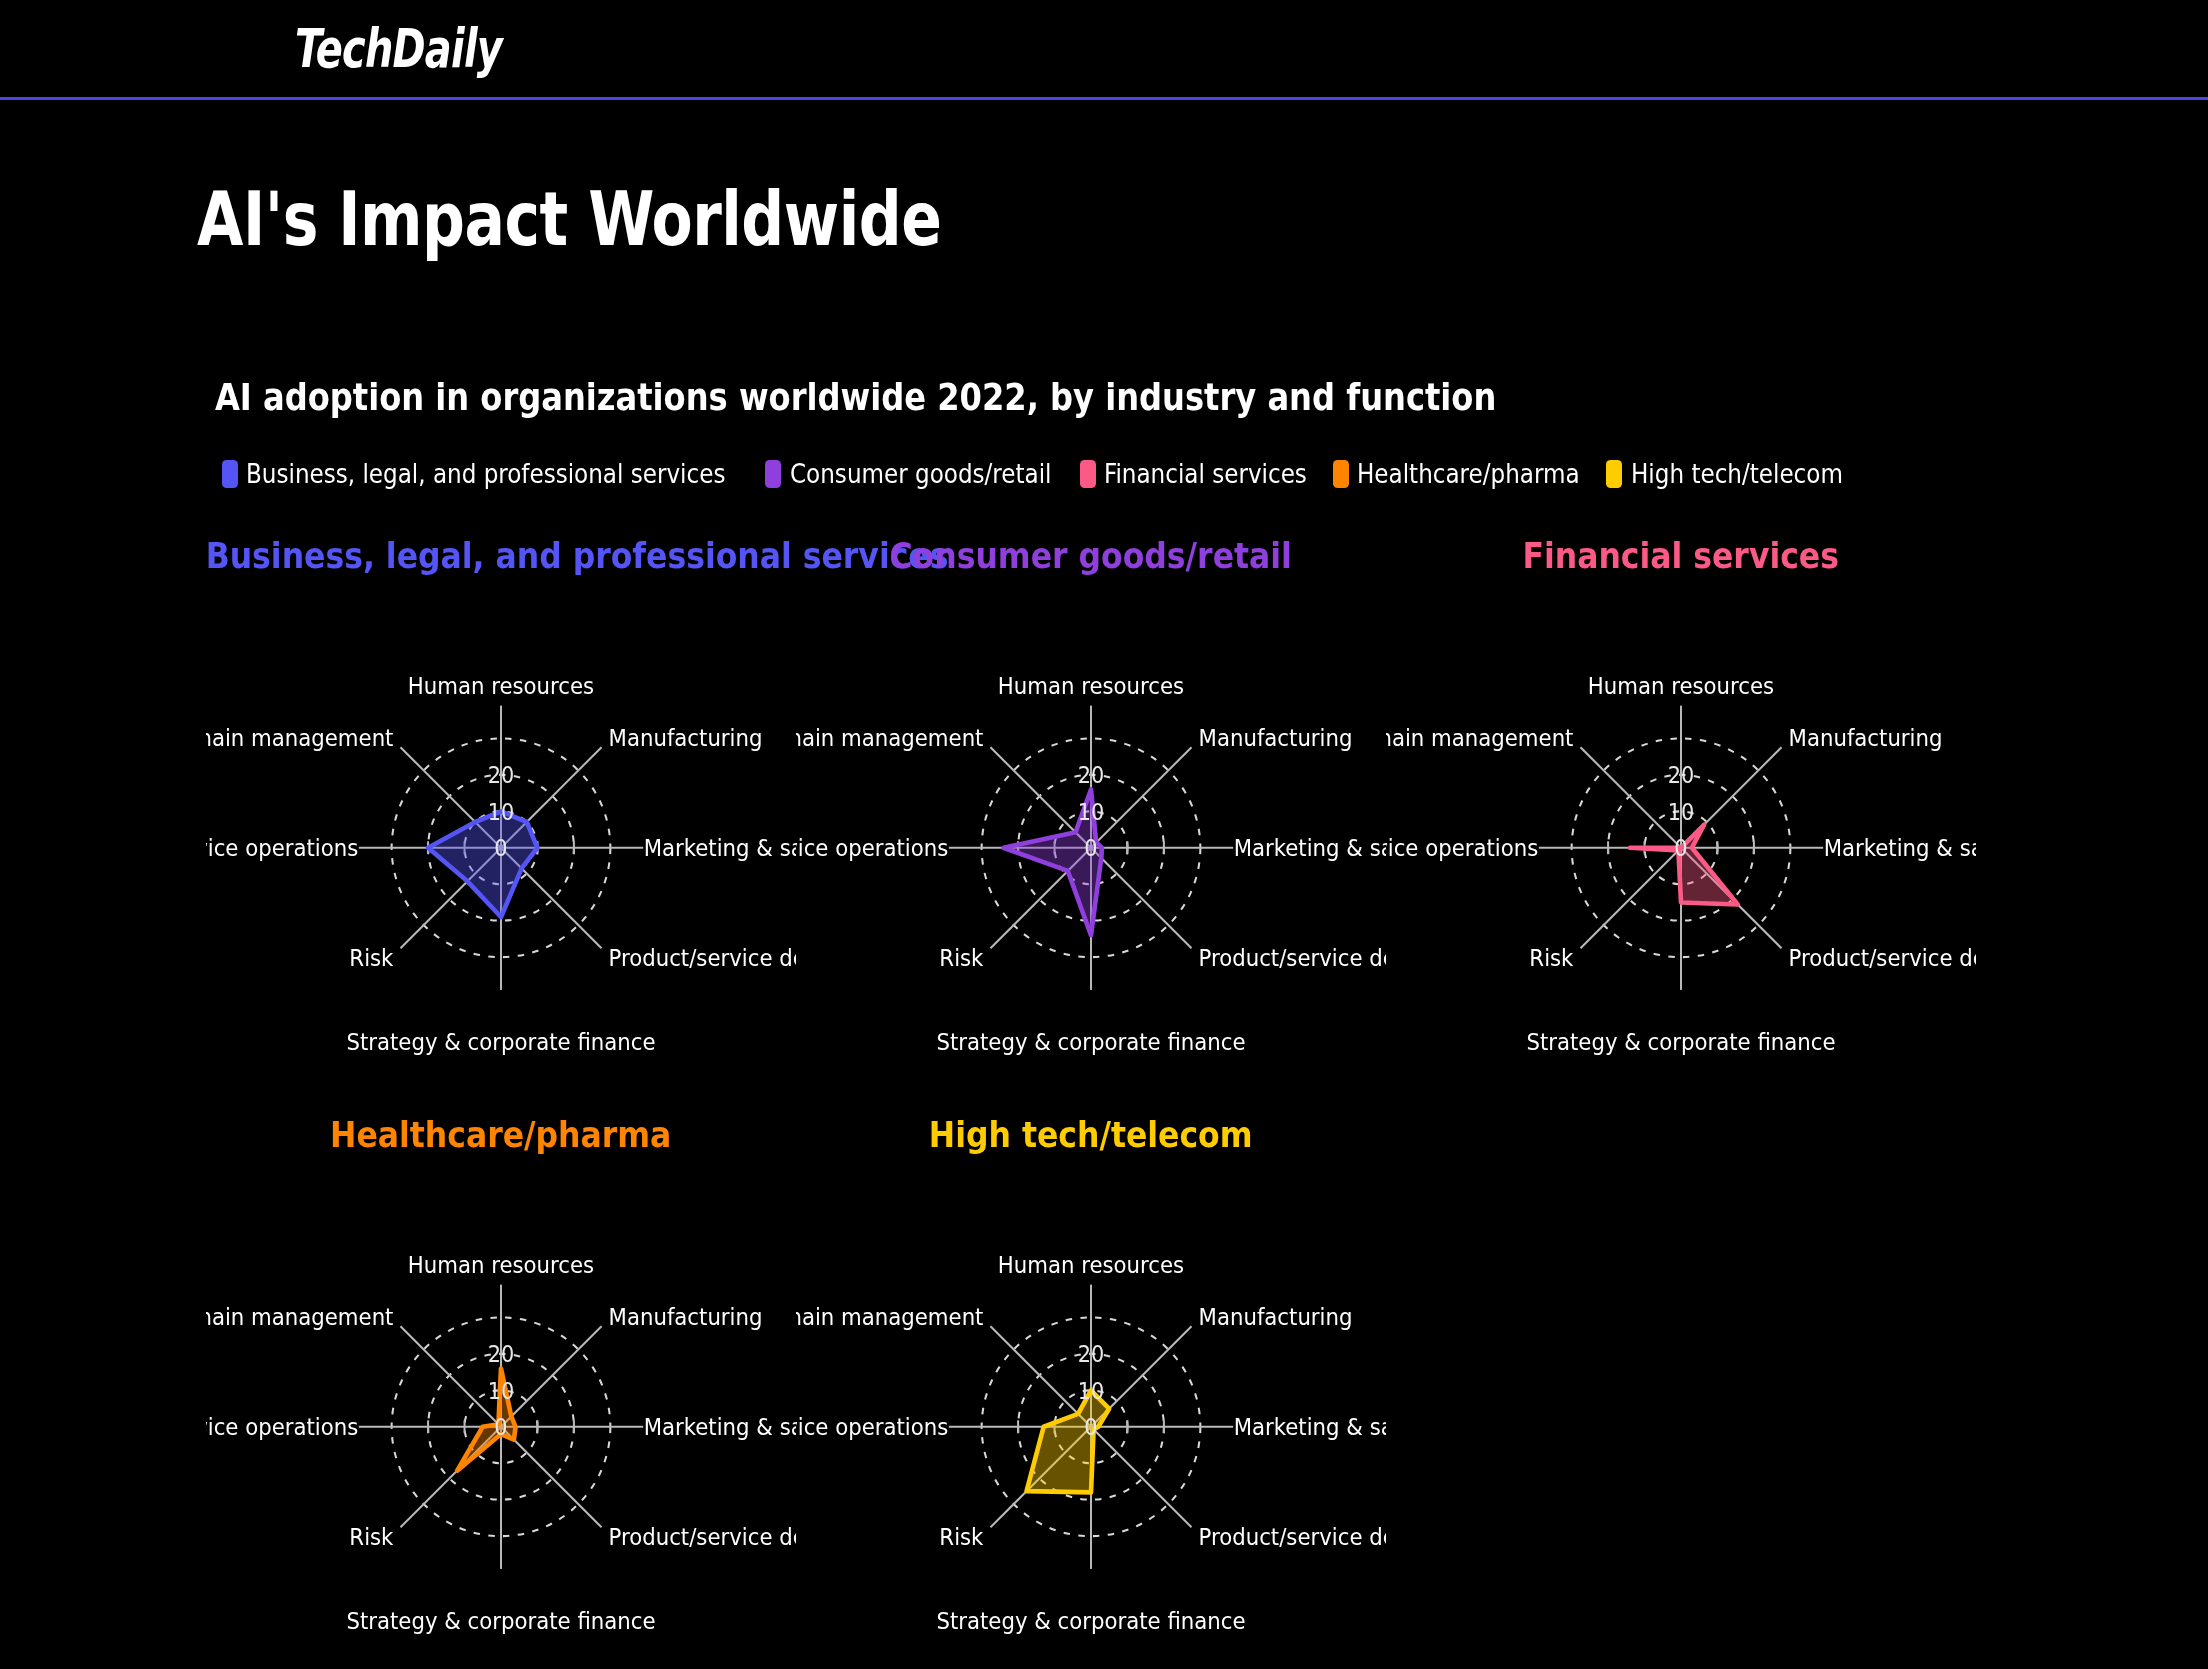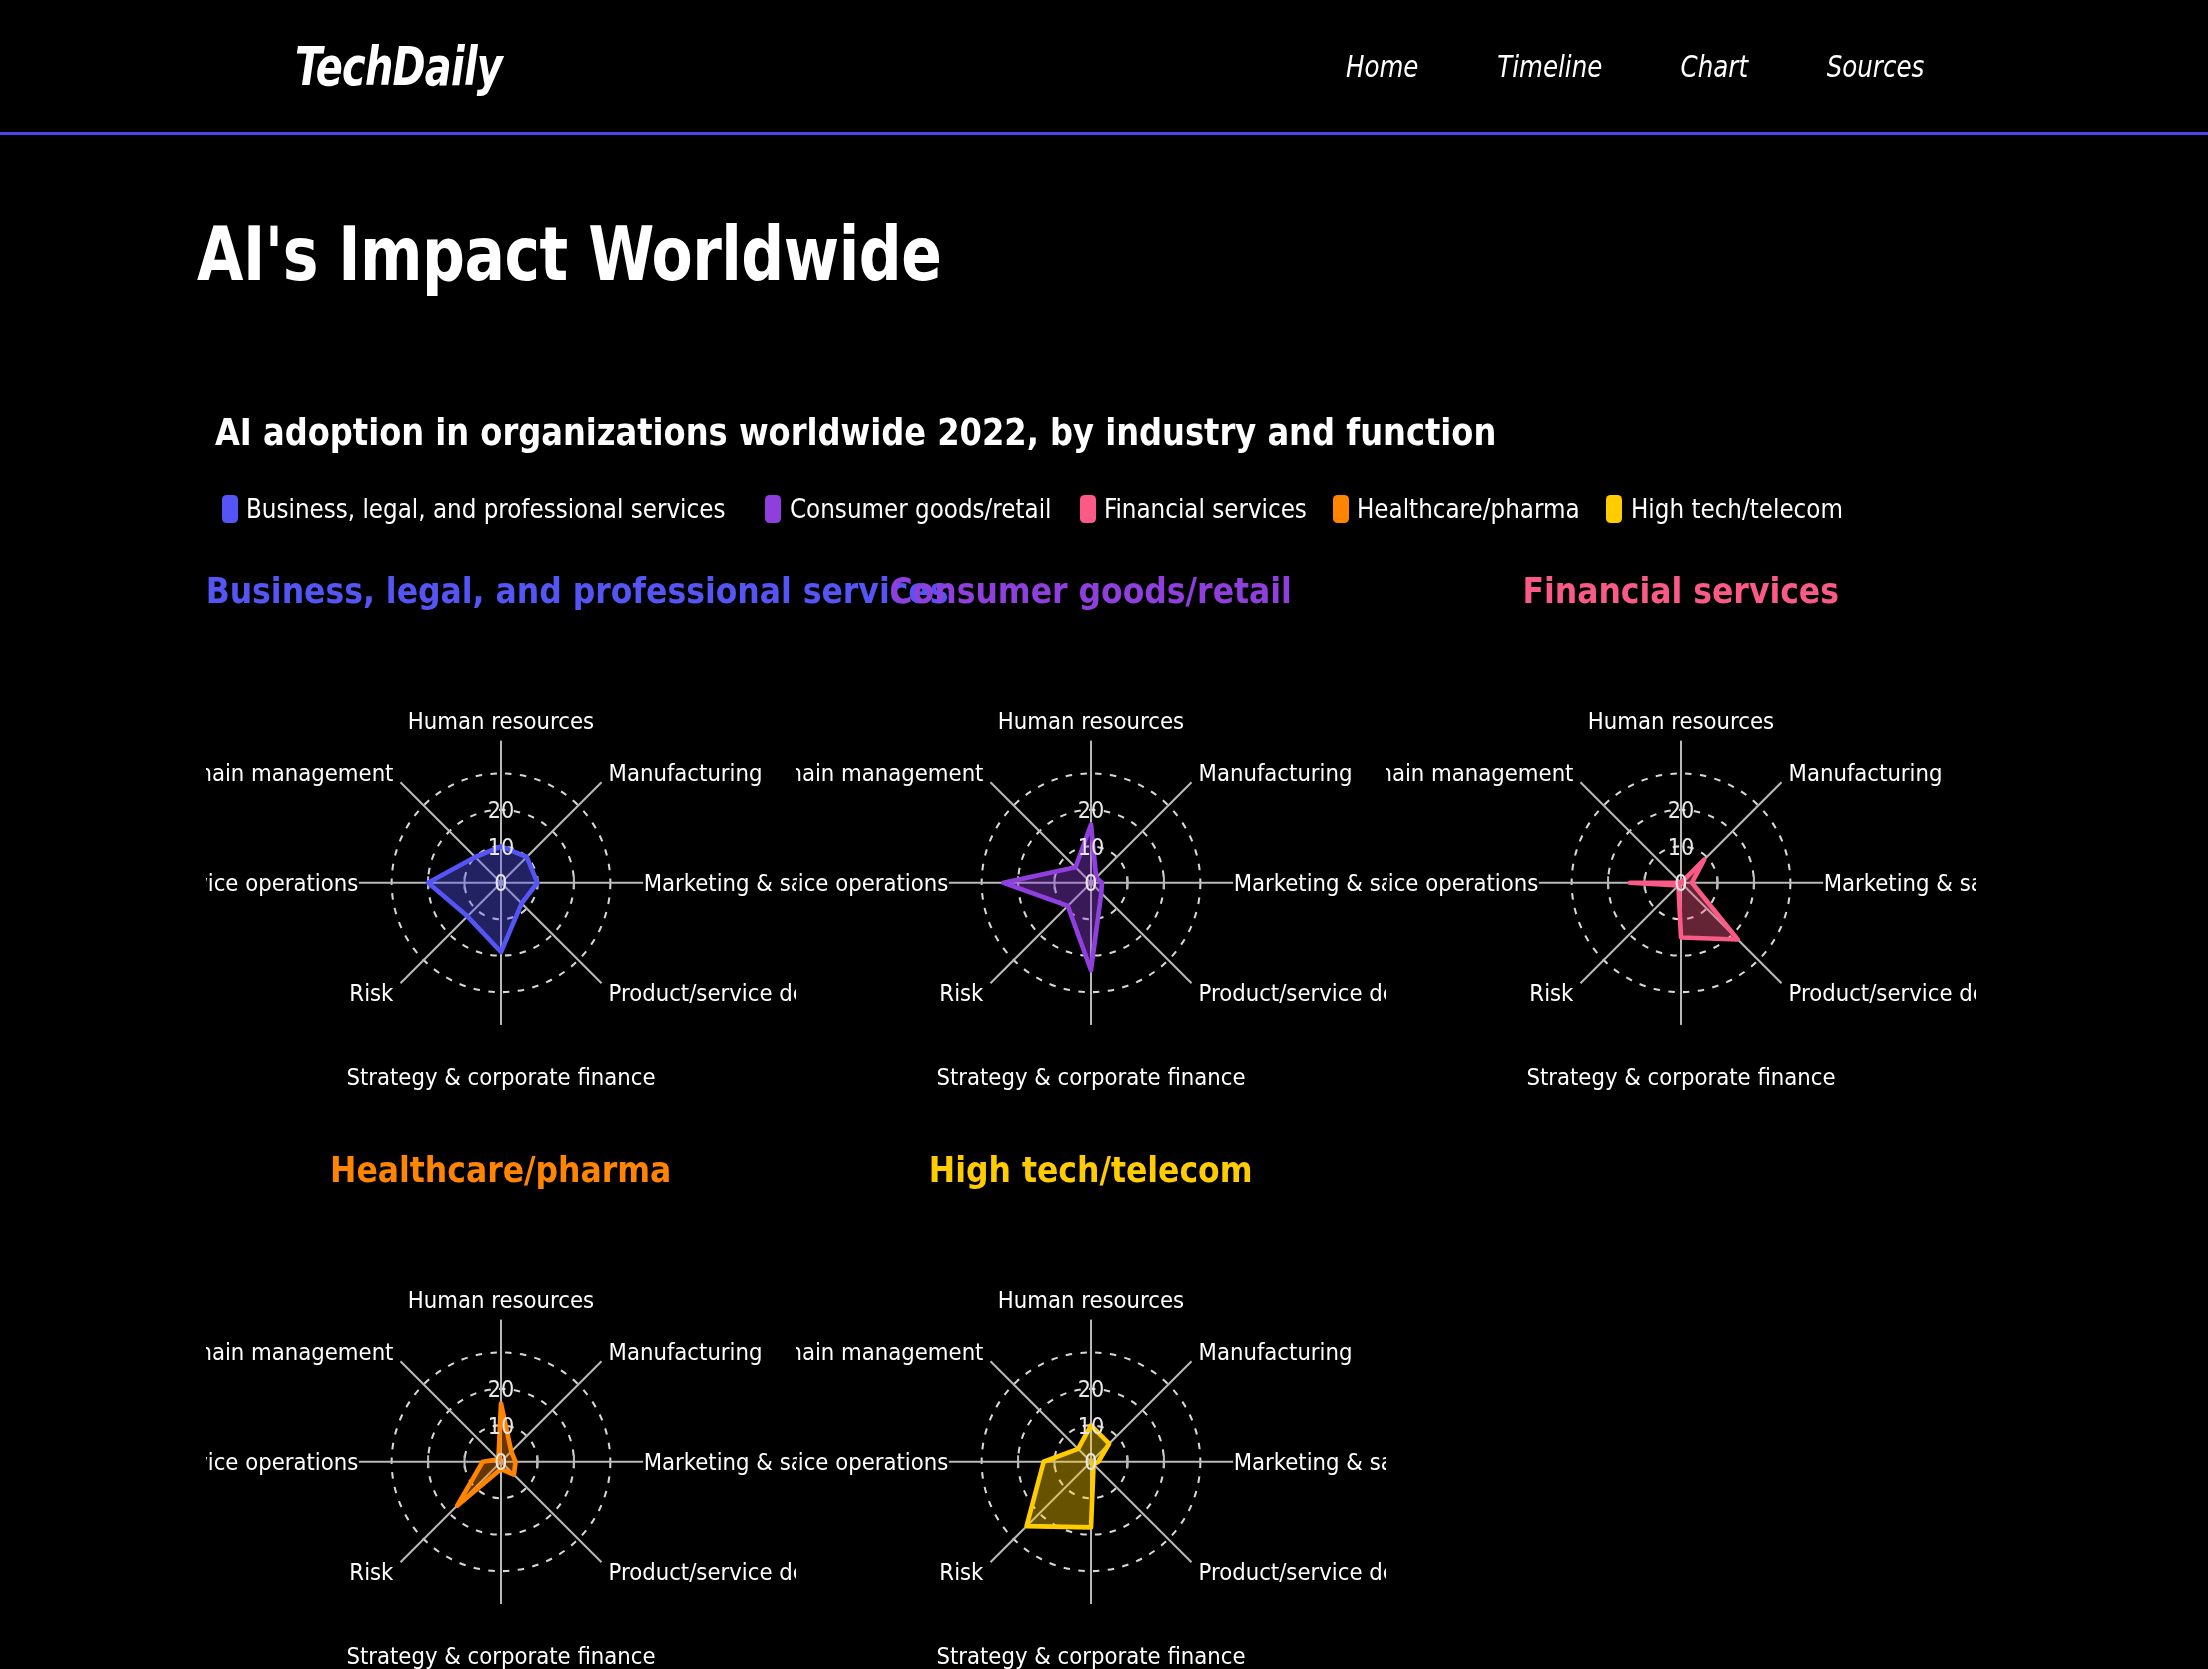--- a/index.html
+++ b/index.html
@@ -9,21 +9,21 @@
     width: 2209px; height: 1670px;
     overflow: hidden;
   }
   body {
     font-family: "Liberation Sans", sans-serif;
     color: #ffffff;
   }
 
   
   .site-header {
-    height: 135px;
+    height: 100px;
     border-bottom: 3.7px solid #4b46e8;
     display: flex;
     align-items: center;
     padding: 0 278px 0 295px;
     position: relative;
   }
   .brand {
     font-family: "DejaVu Sans Condensed", "Liberation Sans Narrow", "Liberation Sans", sans-serif;
     font-weight: 700;
     font-style: italic;
@@ -131,26 +131,20 @@
   }
   .spoke { stroke: #b9b9b9; stroke-width: 2.2; }
   .ring { fill: none; stroke: #d8d8d8; stroke-width: 2.2; stroke-dasharray: 7 9; }
   .tick-mark { stroke: #b9b9b9; stroke-width: 2.2; }
 </style>
 </head>
 <body>
 
 <header class="site-header">
   <div class="brand">TechDaily</div>
-  <nav class="main-nav">
-    <a class="nav-link" href="#">Home</a>
-    <a class="nav-link" href="#">Timeline</a>
-    <a class="nav-link" href="#">Chart</a>
-    <a class="nav-link" href="#">Sources</a>
-  </nav>
 </header>
 
 <h1 class="page-title">AI's Impact Worldwide</h1>
 
 <section class="figure">
   <div class="figure-title">AI adoption in organizations worldwide 2022, by industry and function</div>
   <div class="legend" id="legend">
       <div class="legend-item">
         <span class="legend-swatch" style="background: rgb(85, 85, 245);"></span>
         <span class="legend-label">Business, legal, and professional services</span>

